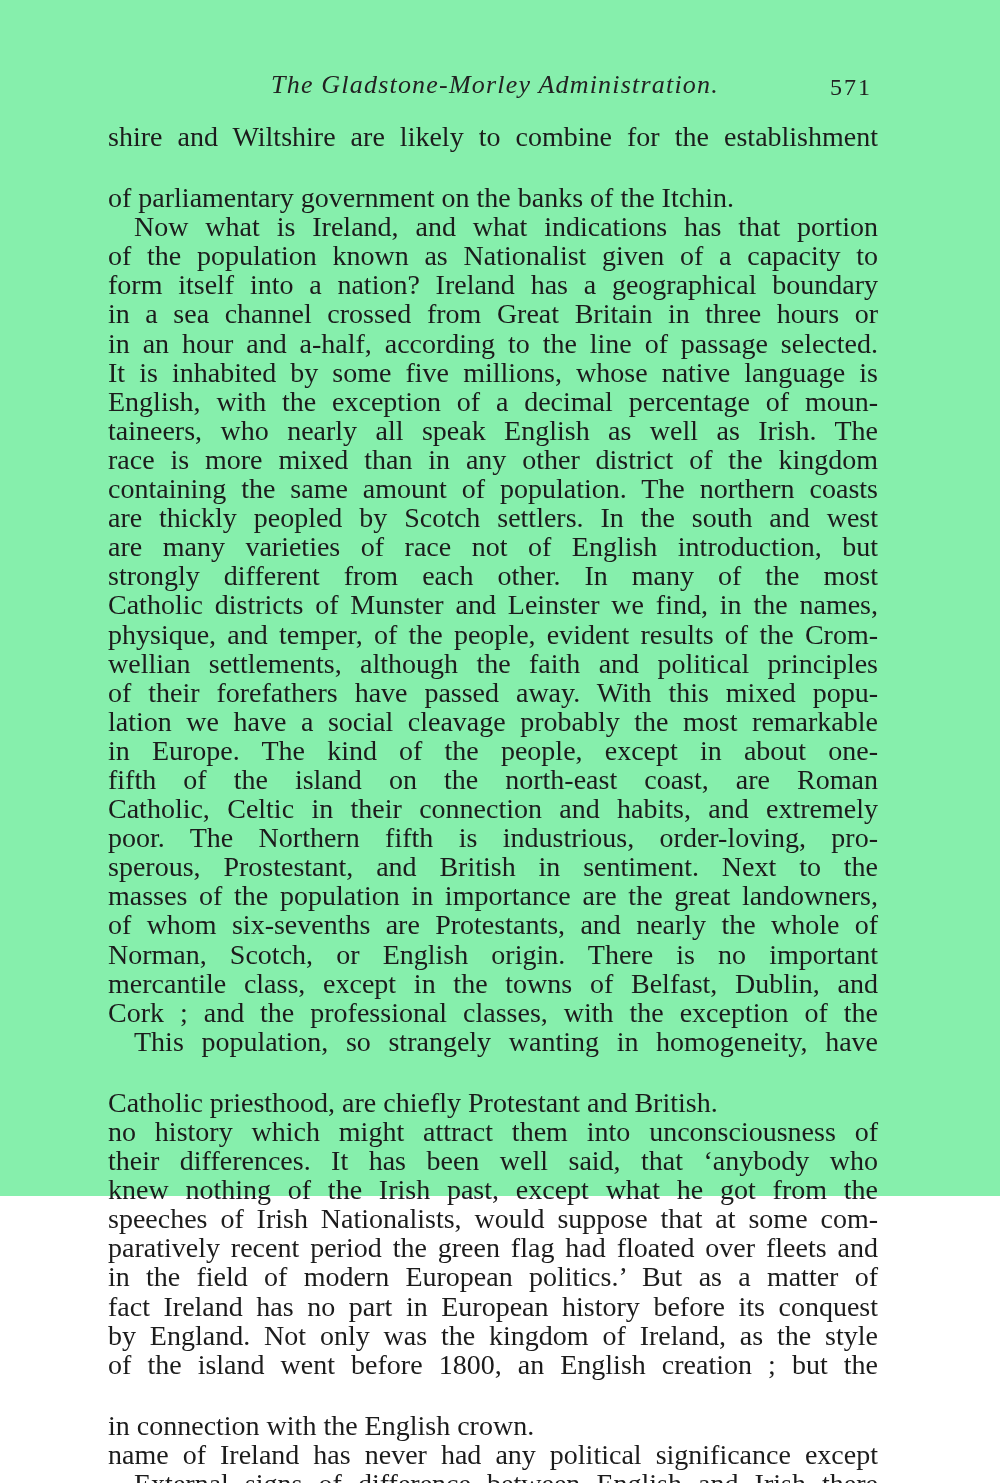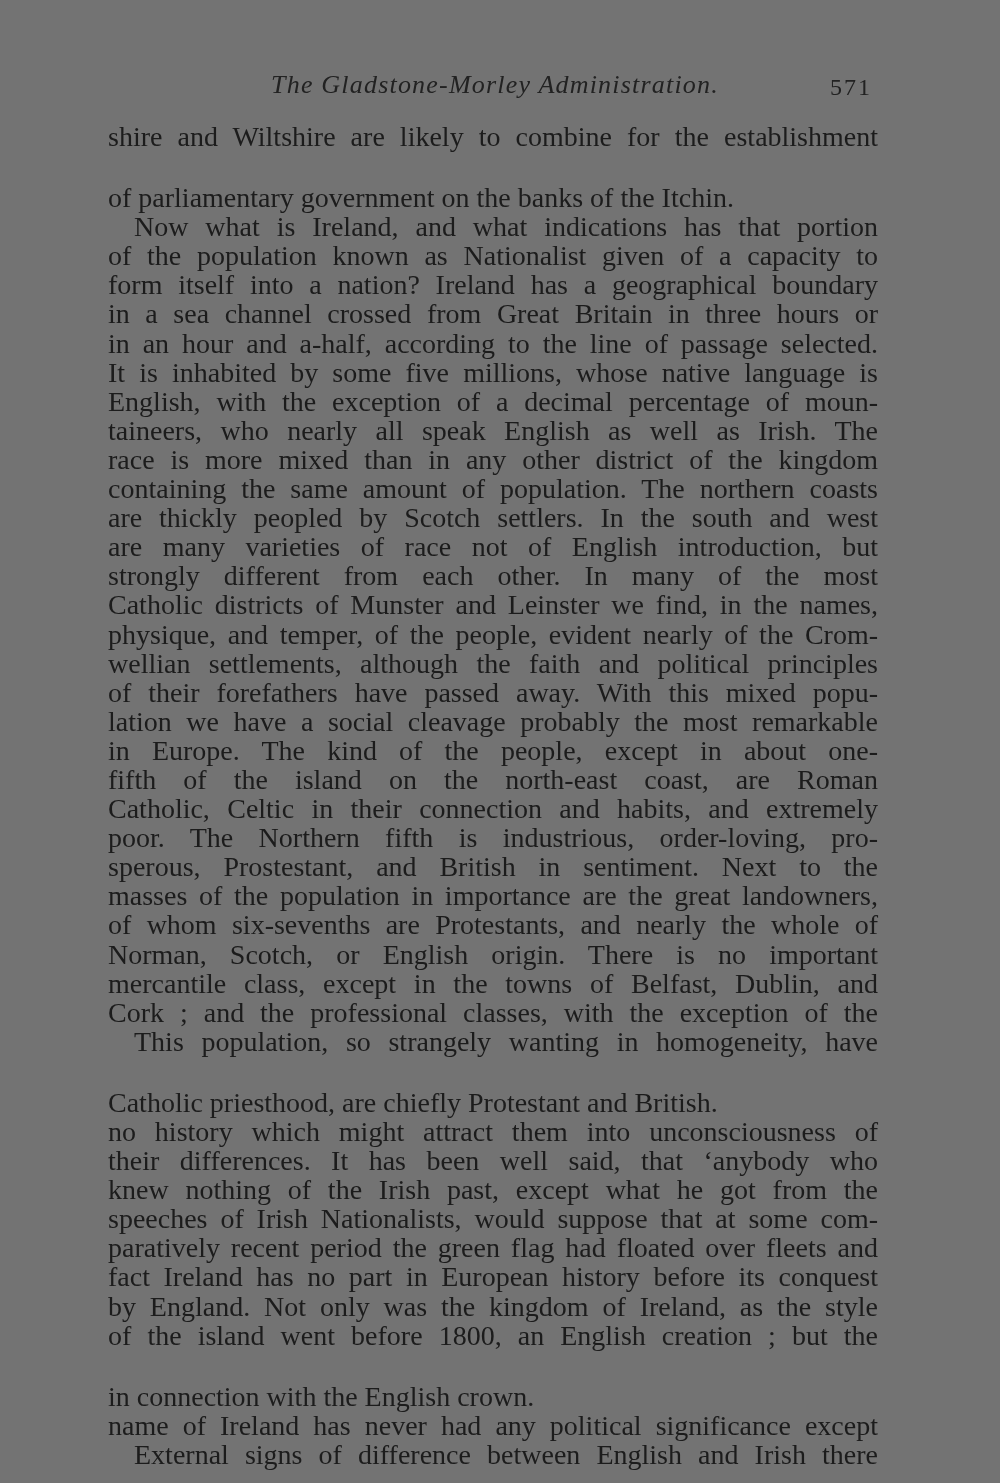--- a/index.html
+++ b/index.html
@@ -1,19 +1,19 @@
 <!DOCTYPE html>
 <html><head>
 <meta charset="utf-8">
 <style>
   html, body { margin: 0; padding: 0; background: #ffffff; }
   body { width: 1000px; height: 1483px; position: relative; overflow: hidden; }
   .page {
-    position: absolute; left: 0; top: 0; width: 1000px; height: 1483px;
-    background: #737373; color: #1a1a1a;
+    position: absolute; left: 0; top: 0; width: 1000px; height: 1196px;
+    background: #86efac; color: #1a1a1a;
     font-family: "Liberation Serif", "DejaVu Serif", serif;
   }
   .running-head {
     position: absolute; left: 110px; top: 70px; width: 770px; height: 40px;
   }
   .running-title {
     position: absolute; left: 0; right: 0; top: 0; text-align: center;
     font-style: italic; font-size: 26px; letter-spacing: 1.2px; color: #222;
   }
   .page-number {
@@ -48,41 +48,42 @@
       <span class="line">in an hour and a-half, according to the line of passage selected.</span>
       <span class="line">It is inhabited by some five millions, whose native language is</span>
       <span class="line">English, with the exception of a decimal percentage of moun-</span>
       <span class="line">taineers, who nearly all speak English as well as Irish. The</span>
       <span class="line">race is more mixed than in any other district of the kingdom</span>
       <span class="line">containing the same amount of population. The northern coasts</span>
       <span class="line">are thickly peopled by Scotch settlers. In the south and west</span>
       <span class="line">are many varieties of race not of English introduction, but</span>
       <span class="line">strongly different from each other. In many of the most</span>
       <span class="line">Catholic districts of Munster and Leinster we find, in the names,</span>
-      <span class="line">physique, and temper, of the people, evident nearly of the Crom-</span>
+      <span class="line">physique, and temper, of the people, evident results of the Crom-</span>
       <span class="line">wellian settlements, although the faith and political principles</span>
       <span class="line">of their forefathers have passed away. With this mixed popu-</span>
       <span class="line">lation we have a social cleavage probably the most remarkable</span>
       <span class="line">in Europe. The kind of the people, except in about one-</span>
       <span class="line">fifth of the island on the north-east coast, are Roman</span>
       <span class="line">Catholic, Celtic in their connection and habits, and extremely</span>
       <span class="line">poor. The Northern fifth is industrious, order-loving, pro-</span>
       <span class="line">sperous, Prostestant, and British in sentiment. Next to the</span>
       <span class="line">masses of the population in importance are the great landowners,</span>
       <span class="line">of whom six-sevenths are Protestants, and nearly the whole of</span>
       <span class="line">Norman, Scotch, or English origin. There is no important</span>
       <span class="line">mercantile class, except in the towns of Belfast, Dublin, and</span>
       <span class="line">Cork ; and the professional classes, with the exception of the</span>
       <span class="line indent">This population, so strangely wanting in homogeneity, have</span>
       <span class="line last">Catholic priesthood, are chiefly Protestant and British.</span>
       <span class="line">no history which might attract them into unconsciousness of</span>
       <span class="line">their differences. It has been well said, that ‘anybody who</span>
       <span class="line">knew nothing of the Irish past, except what he got from the</span>
       <span class="line">speeches of Irish Nationalists, would suppose that at some com-</span>
       <span class="line">paratively recent period the green flag had floated over fleets and</span>
+      <span class="line">in the field of modern European politics.’ But as a matter of</span>
       <span class="line">fact Ireland has no part in European history before its conquest</span>
       <span class="line">by England. Not only was the kingdom of Ireland, as the style</span>
       <span class="line">of the island went before 1800, an English creation ; but the</span>
       <span class="line last">in connection with the English crown.</span>
       <span class="line">name of Ireland has never had any political significance except</span>
       <span class="line indent">External signs of difference between English and Irish there</span>
     </div>
 </div>
 
 </body></html>

